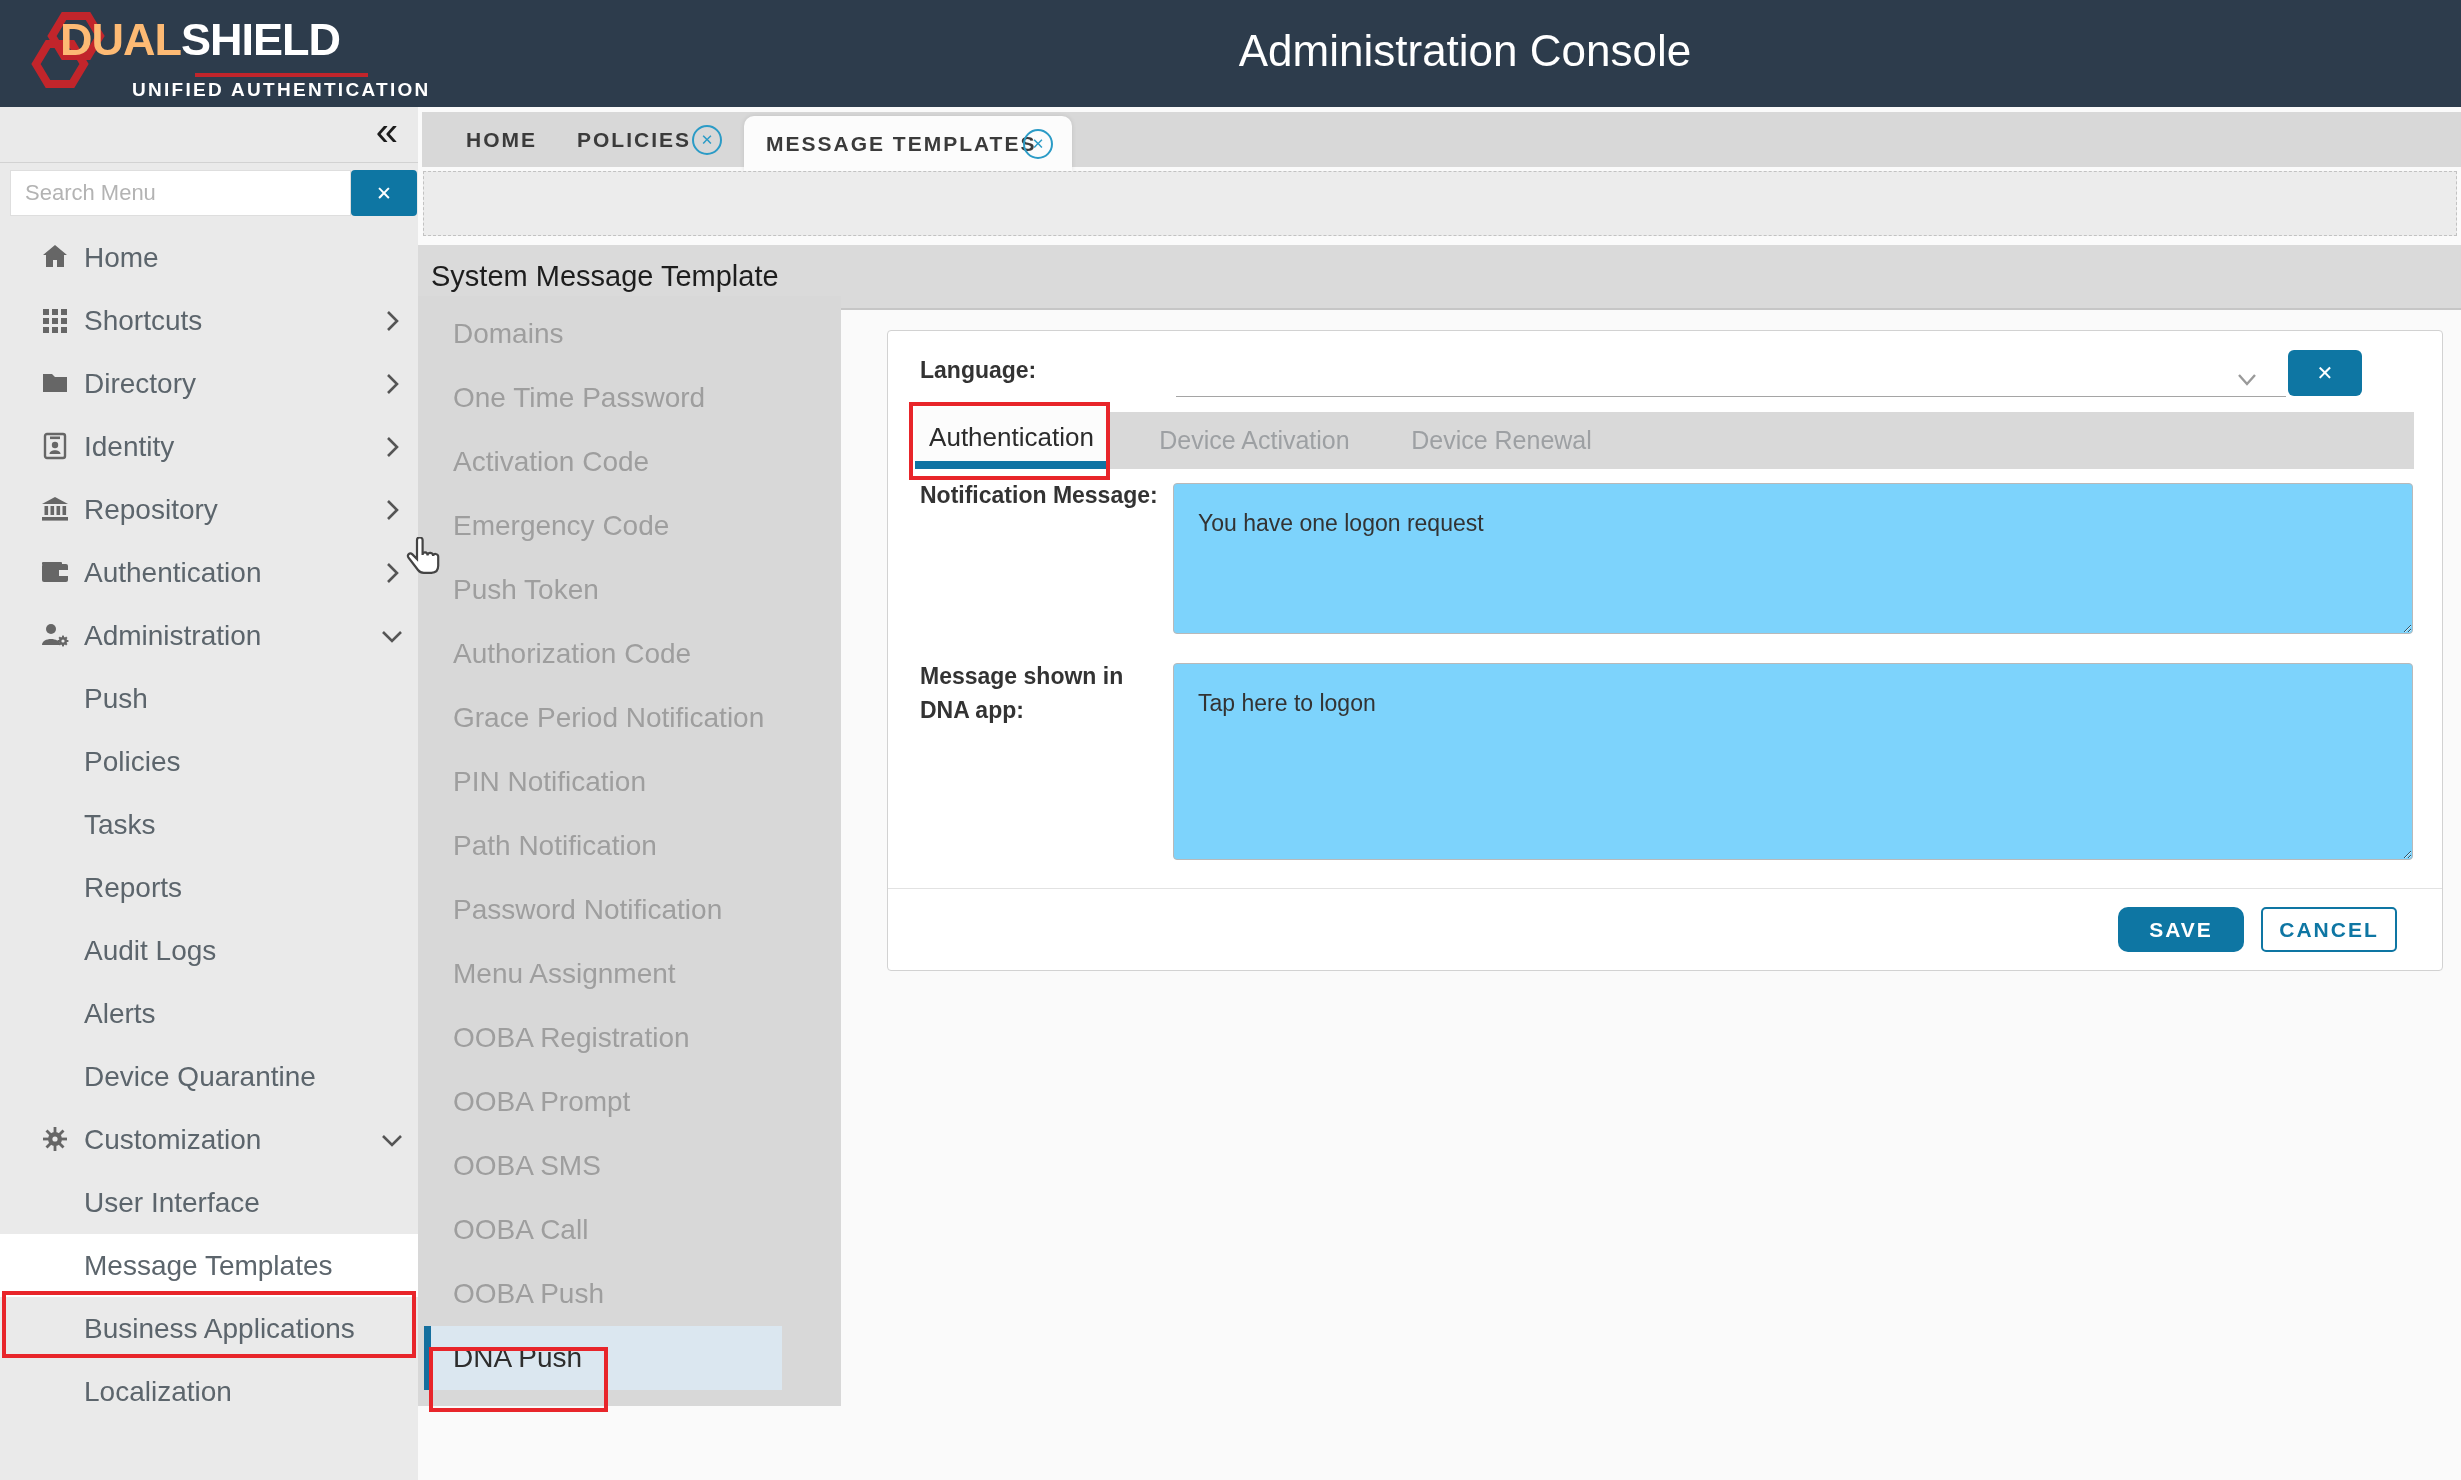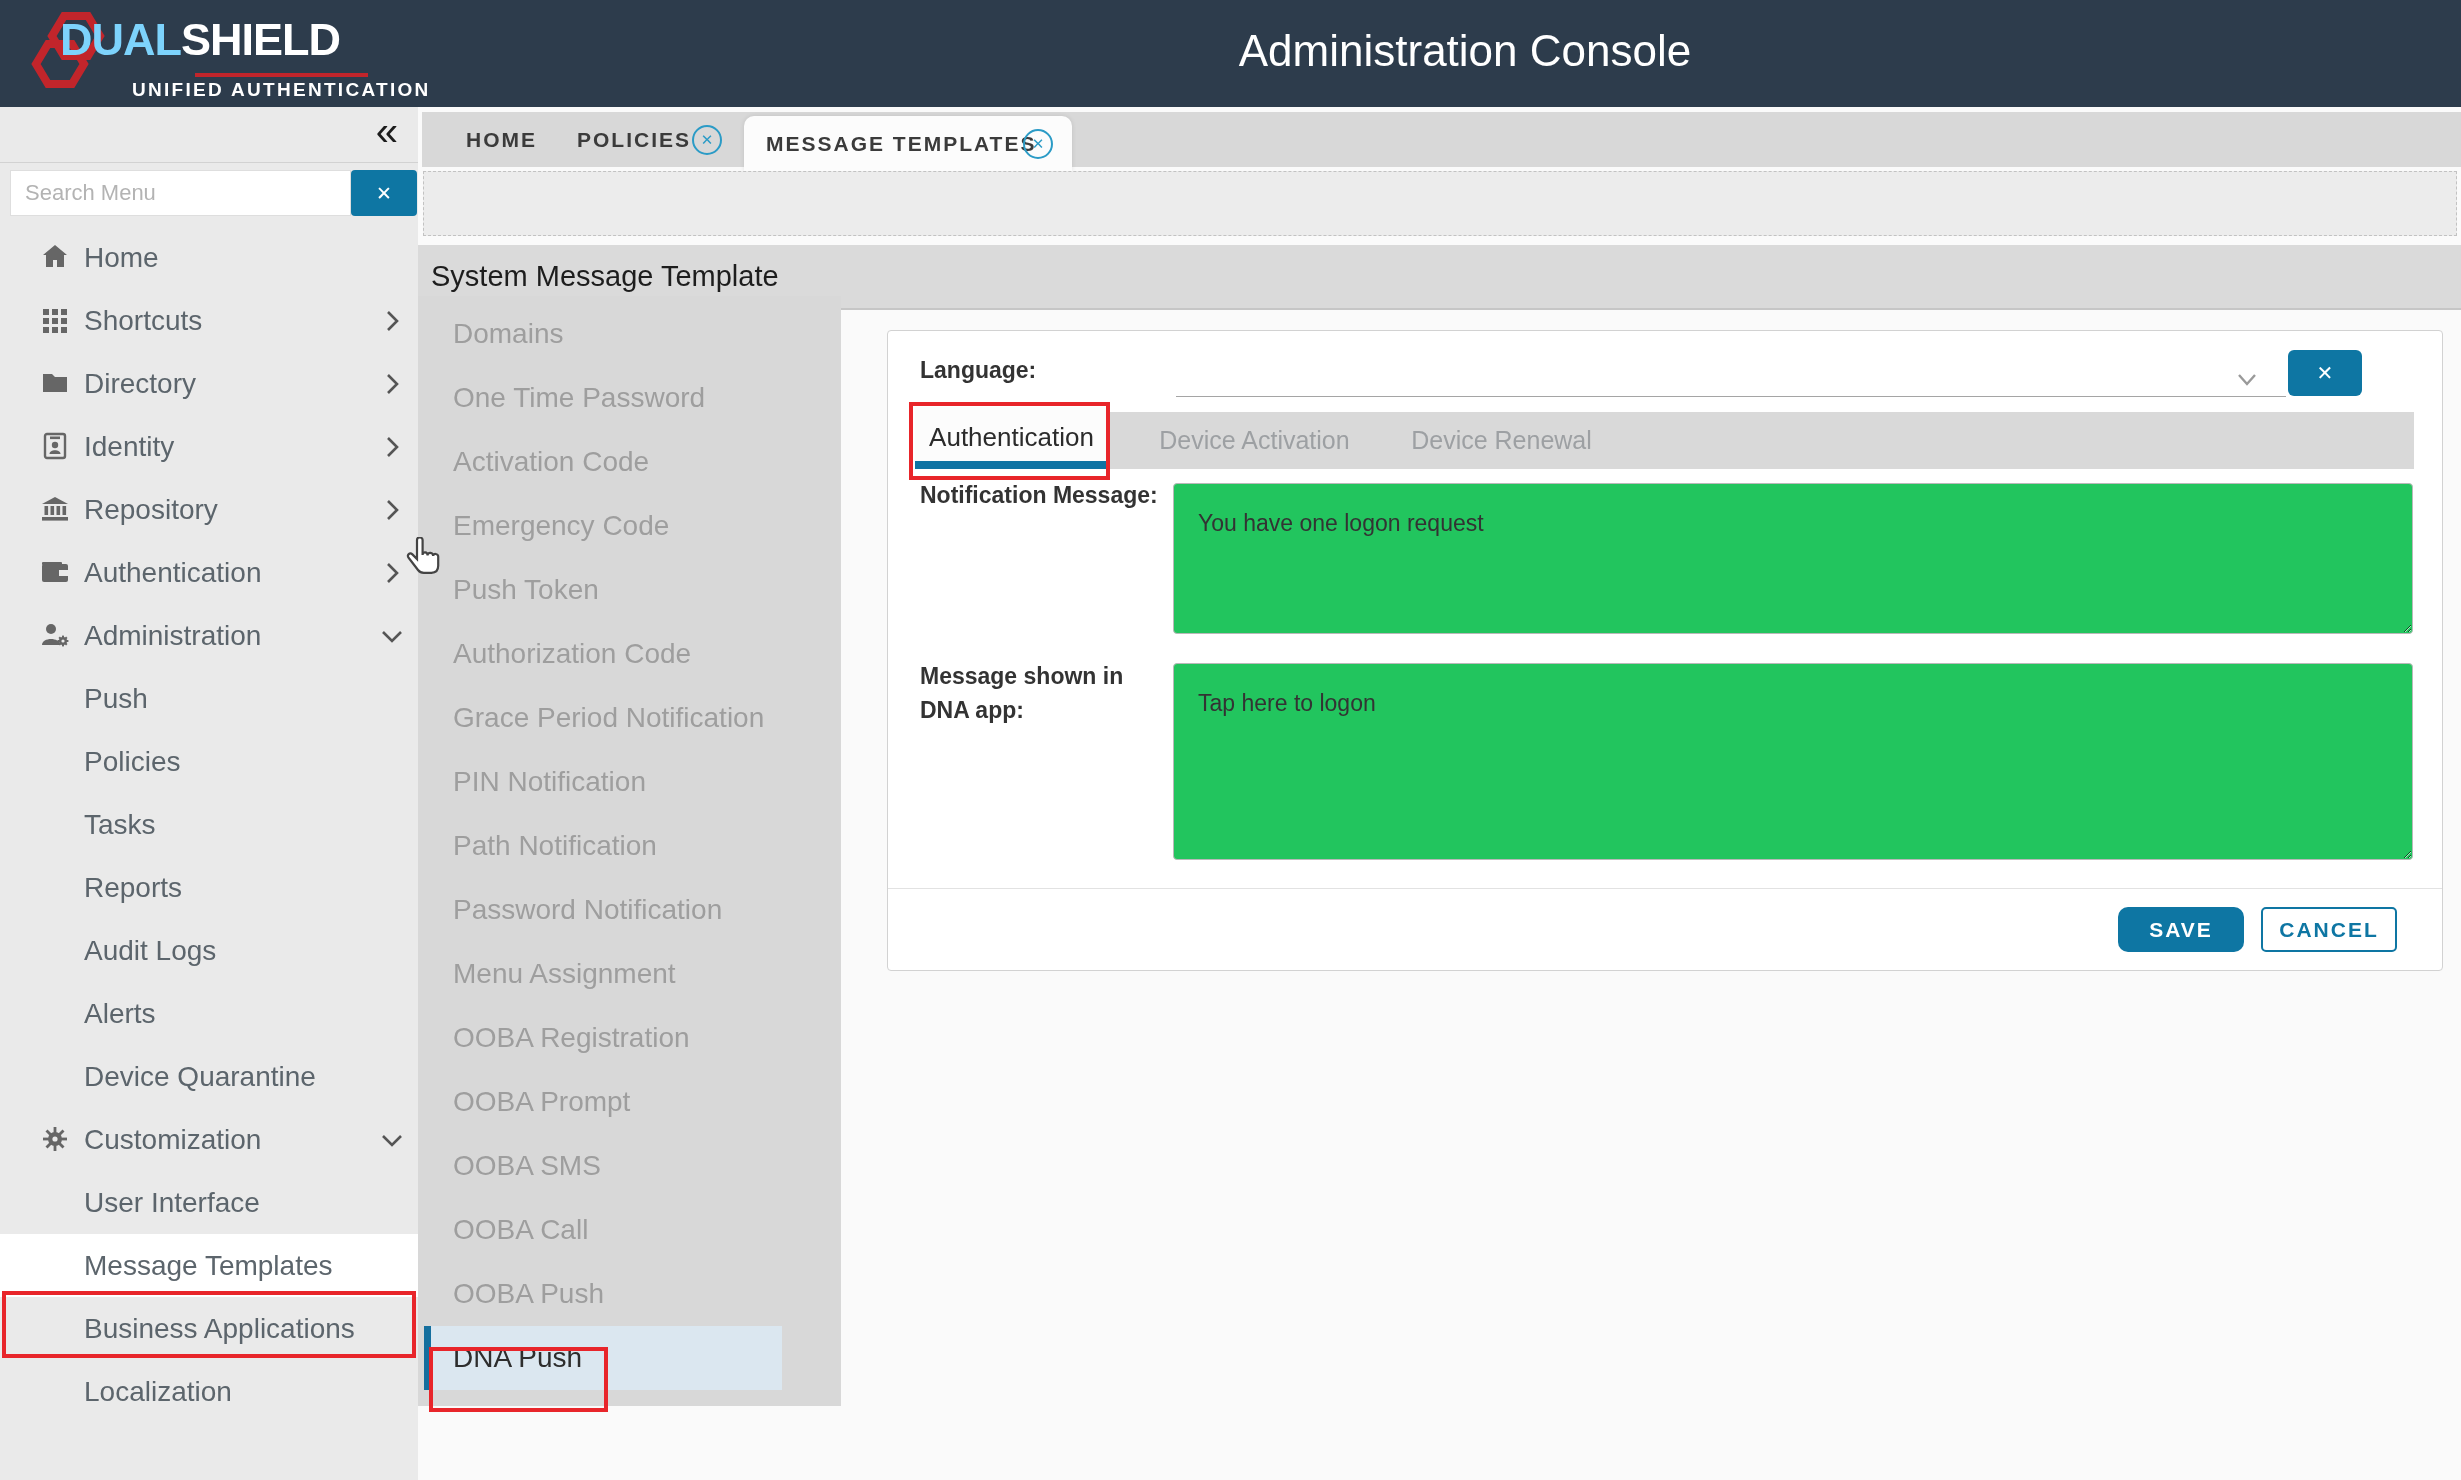--- a/index.html
+++ b/index.html
@@ -4,21 +4,21 @@
 <style>
   * { margin:0; padding:0; box-sizing:border-box; }
   html,body { background:#fafafa; }
   body { font-family:"Liberation Sans", sans-serif; }
   #stage { position:relative; width:2462px; height:1481px; overflow:hidden; background:#fafafa; }
 
   
   #header { position:absolute; left:0; top:0; width:2462px; height:107px; background:#2d3c4c; }
   .logo-mark { position:absolute; left:20px; top:8px; }
   .logo-name { position:absolute; left:60px; top:14px; font-size:45px; font-weight:800; letter-spacing:-1px; white-space:nowrap; }
-  .logo-name .red { color:#7dd3fc; }
+  .logo-name .red { color:#fdba74; }
   .logo-name .white { color:#ffffff; }
   .logo-redline { position:absolute; left:195px; top:73px; width:173px; height:4px; background:#c2252b; }
   .logo-tag { position:absolute; left:132px; top:79px; font-size:19px; font-weight:700; letter-spacing:2.3px; color:#ffffff; white-space:nowrap; }
   .console-title { position:absolute; left:1465px; top:26px; transform:translateX(-50%); font-size:44px; font-weight:300; color:#ffffff; white-space:nowrap; }
 
   
   .tabstrip { position:absolute; left:422px; top:112px; width:2040px; height:55px; background:#d8d8d8; }
   .toptab-label { position:absolute; top:112px; height:55px; line-height:55px; font-size:21px; font-weight:600; letter-spacing:2px; color:#3b3b3b; }
   #tab-home { left:466px; }
   #tab-policies { left:577px; }
@@ -62,21 +62,21 @@
   .lang-chev { position:absolute; left:1345px; top:34px; width:28px; height:28px; }
   .lang-clear { position:absolute; left:1400px; top:19px; width:74px; height:46px; background:#0e76a3; border:none; border-radius:6px; color:#fff; font-size:20px; cursor:pointer; }
   .ftab-strip { position:absolute; left:29px; top:81px; width:1497px; height:57px; background:#d9d9d9; }
   .ftab-active { position:absolute; left:27px; top:76px; width:193px; height:62px; background:#fcfcfc; border-bottom:8px solid #0f73a3; text-align:center; line-height:60px; font-size:26px; color:#2b2b2b; cursor:pointer; }
   .ftab { position:absolute; top:81px; height:49px; line-height:57px; text-align:center; font-size:25px; color:#9da0a3; cursor:pointer; }
   #ftab-activation { left:237px; width:259px; }
   #ftab-renewal { left:484px; width:259px; }
   .field-label { position:absolute; left:32px; width:239px; font-size:23px; font-weight:700; color:#333; line-height:34px; }
   #f1-label { top:147px; }
   #f2-label { top:328px; }
-  .card textarea { position:absolute; left:285px; width:1240px; border:1px solid #b9b9b9; border-radius:4px; background:#22c55e; padding:26px 24px; font-size:23px; color:#333; font-family:inherit; resize:both; outline:none; }
+  .card textarea { position:absolute; left:285px; width:1240px; border:1px solid #b9b9b9; border-radius:4px; background:#7dd3fc; padding:26px 24px; font-size:23px; color:#333; font-family:inherit; resize:both; outline:none; }
   #ta1 { top:152px; height:151px; }
   #ta2 { top:332px; height:197px; }
   .card-footer-divider { position:absolute; left:0; top:557px; width:100%; border-top:1px solid #e2e2e2; }
   .save-btn { position:absolute; left:1230px; top:576px; width:126px; height:45px; background:#0e76a3; border:none; border-radius:10px; color:#fff; font-size:21px; font-weight:600; letter-spacing:2px; cursor:pointer;text-align:center; }
   .cancel-btn { position:absolute; left:1373px; top:576px; width:136px; height:45px; background:#fff; border:2px solid #0e76a3; border-radius:5px; color:#0e76a3; font-size:21px; font-weight:600; letter-spacing:2px; cursor:pointer; }
 
   
   .anno { position:absolute; border:4px solid #e8252a; pointer-events:none; z-index:50; }
   #anno-msg-templates { left:2px; top:1291px; width:414px; height:67px; }
   #anno-dna-push { left:429px; top:1347px; width:179px; height:65px; }

